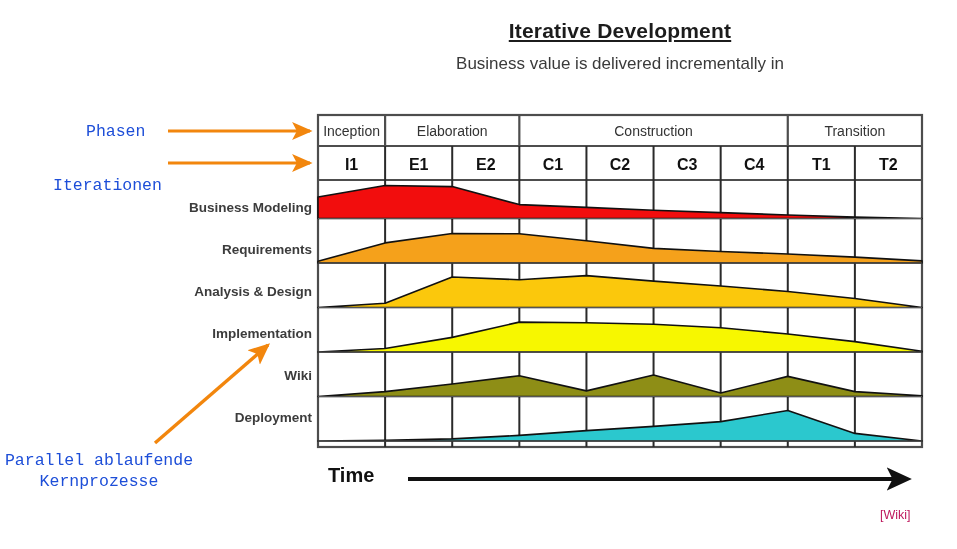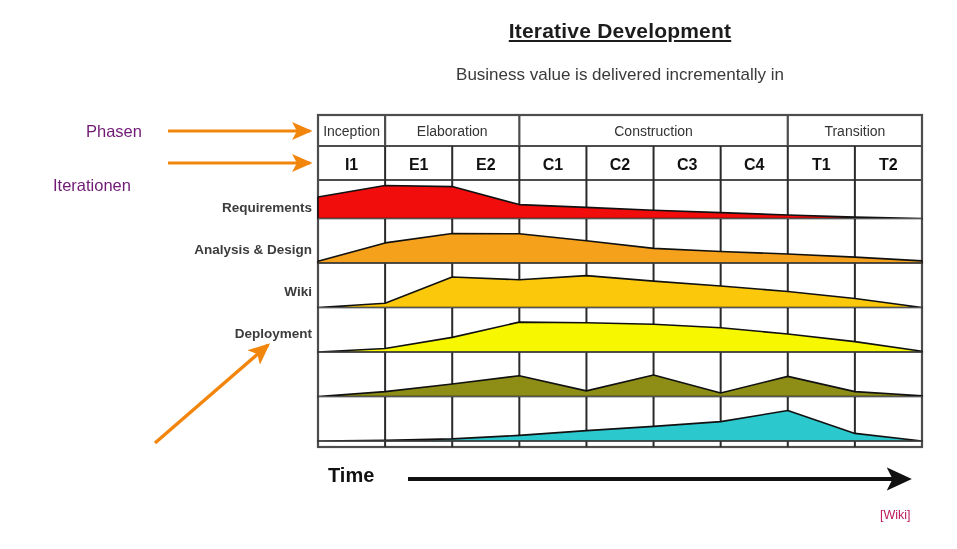--- a/index.html
+++ b/index.html
@@ -12,25 +12,25 @@
   }
   .stage{position:absolute;left:0;top:0;width:957px;height:549px;}
 
   
   #heading{position:absolute;left:330px;top:18px;width:580px;text-align:center;}
   #heading .h-title{
     font-size:21px;font-weight:bold;color:#1c1c1c;
     text-decoration:underline;letter-spacing:.2px;line-height:1.25;
   }
   #heading .h-sub{
-    font-size:17px;color:#3a3a3a;line-height:1.32;margin-top:20px;
+    font-size:17px;color:#3a3a3a;line-height:1.32;margin-top:9px;
   }
 
   
-  .callout{position:absolute;color:#701a75;font-size:16.5px;white-space:nowrap;}
+  .callout{position:absolute;color:#1d4ed8;font-size:16.5px;white-space:nowrap;font-family:Liberation Mono, monospace;}
   #lbl-phasen{left:86px;top:122px;}
   #lbl-iterationen{left:53px;top:144px;margin-top:32px;}
   #lbl-parallel{left:4px;top:450px;font-size:16.5px;line-height:1.28;text-align:center;width:190px;}
 
   
   #disciplines{position:absolute;left:150px;top:186px;width:162px;}
   #disciplines .d-row{
     height:42px;display:flex;align-items:center;justify-content:flex-end;
     font-size:13.5px;color:#3c3c3c;font-weight:600;white-space:nowrap;
   }
@@ -50,35 +50,41 @@
 
 <div class="stage">
 
   <div id="heading">
     <div class="h-title">Iterative Development</div>
     <div class="h-sub">Business value is delivered incrementally in</div>
   </div>
 
   <div class="callout" id="lbl-phasen">Phasen</div>
   <div class="callout" id="lbl-iterationen">Iterationen</div>
+  <div class="callout" id="lbl-parallel">
+    <span>Parallel ablaufende</span><br>
+    <span>Kernprozesse</span>
+  </div>
 
   <svg class="chart-wrap" width="957" height="549" style="pointer-events:none">
     <defs>
       <marker id="ar-orange" markerWidth="7" markerHeight="7" refX="5.6" refY="3.1" orient="auto" markerUnits="strokeWidth">
         <path d="M0,0.3 L6.4,3.1 L0,5.9 L1.5,3.1 Z" fill="#F2860D"></path>
       </marker>
     </defs>
     <line x1="168" y1="131" x2="310" y2="131" stroke="#F2860D" stroke-width="3.2" marker-end="url(#ar-orange)"></line>
     <line x1="168" y1="163" x2="310" y2="163" stroke="#F2860D" stroke-width="3.2" marker-end="url(#ar-orange)"></line>
     <line x1="155" y1="443" x2="268" y2="345" stroke="#F2860D" stroke-width="3.4" marker-end="url(#ar-orange)"></line>
   </svg>
 
   <div id="disciplines">
+    <div class="d-row">Business Modeling</div>
     <div class="d-row">Requirements</div>
     <div class="d-row">Analysis &amp; Design</div>
+    <div class="d-row">Implementation</div>
     <div class="d-row">Wiki</div>
     <div class="d-row">Deployment</div>
   </div>
 
   <svg id="chart-svg" class="chart-wrap" width="957" height="549">
       <rect x="318" y="115" width="604" height="332" fill="none" stroke="#4d4d4d" stroke-width="2.2"></rect>
       <line x1="318" y1="146" x2="922" y2="146" stroke="#4d4d4d" stroke-width="2"></line>
       <line x1="318" y1="180" x2="922" y2="180" stroke="#4d4d4d" stroke-width="2"></line>
       <text x="351.55555555555554" y="135.5" text-anchor="middle" font-family="&quot;Liberation Sans&quot;, sans-serif" font-size="14" fill="#333">Inception</text>
       <line x1="385.1111111111111" y1="115" x2="385.1111111111111" y2="146" stroke="#4d4d4d" stroke-width="2.2"></line>

